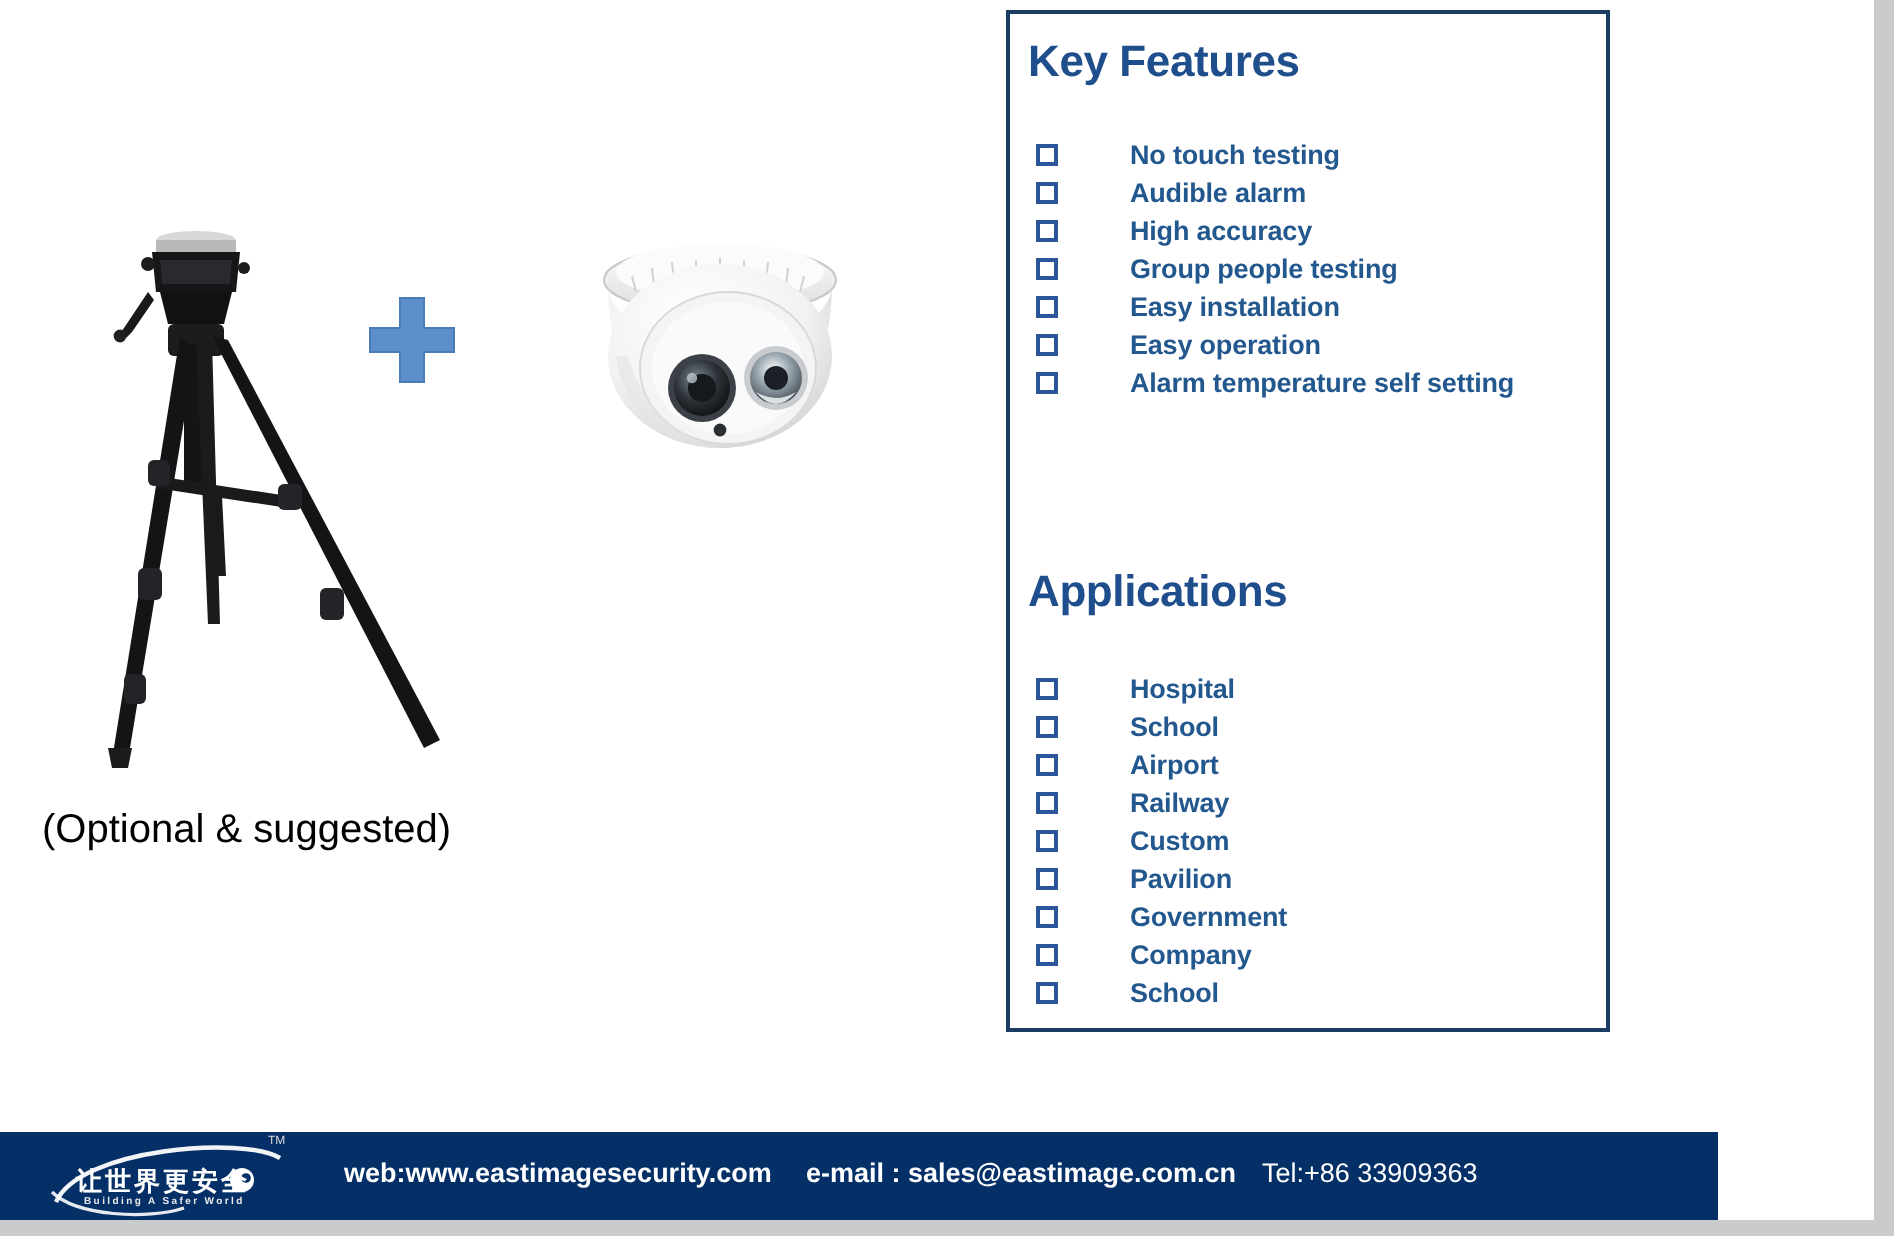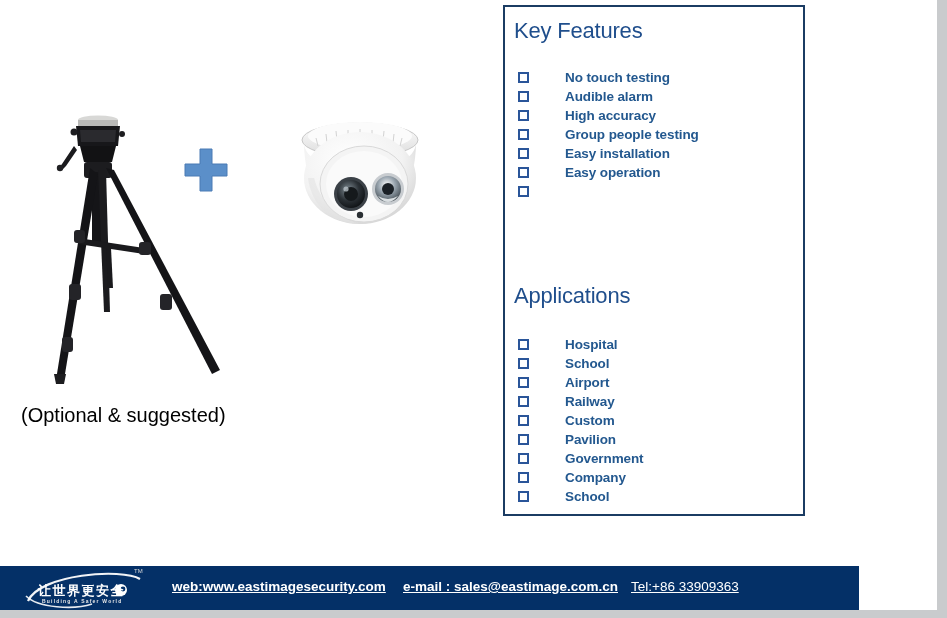--- a/index.html
+++ b/index.html
@@ -72,21 +72,21 @@
     left: 503px; top: 5px;
     width: 302px; height: 511px;
     border: 2px solid #1b3c63;
     background: #ffffff;
     box-sizing: border-box;
   }
   .panel-title {
     position: absolute;
     color: #1f4e8c;
     font-size: 22px;
-    font-weight: normal;
+    font-weight: bold;
     letter-spacing: -0.2px;
   }
   .title-key { left: 9px; top: 11px; }
   .title-apps { left: 9px; top: 276px; }
 
   .feature-list {
     position: absolute;
     left: 10px;
     width: 290px;
   }
@@ -153,21 +153,20 @@
     font-size: 6px;
     color: #dadada;
   }
   .footer-text {
     position: absolute;
     top: 13px;
     font-size: 13.5px;
     color: #ffffff;
     white-space: nowrap;
     font-family: "Liberation Sans", sans-serif;
-    text-decoration: underline;
   }
   .f-web   { left: 172px; font-weight: bold; }
   .f-mail  { left: 403px; font-weight: bold; }
   .f-tel   { left: 631px; }
 </style>
 </head>
 <body>
 
 <div class="page">
 
@@ -305,20 +304,21 @@
       <div class="feature-row">
         <span class="checkbox"></span>
         <span class="feature-label">Easy installation</span>
       </div>
       <div class="feature-row">
         <span class="checkbox"></span>
         <span class="feature-label">Easy operation</span>
       </div>
       <div class="feature-row">
         <span class="checkbox"></span>
+        <span class="feature-label">Alarm temperature self setting</span>
       </div>
     </div>
 
     <div class="panel-title title-apps">Applications</div>
 
     <div class="feature-list list-apps">
       <div class="feature-row">
         <span class="checkbox"></span>
         <span class="feature-label">Hospital</span>
       </div>

